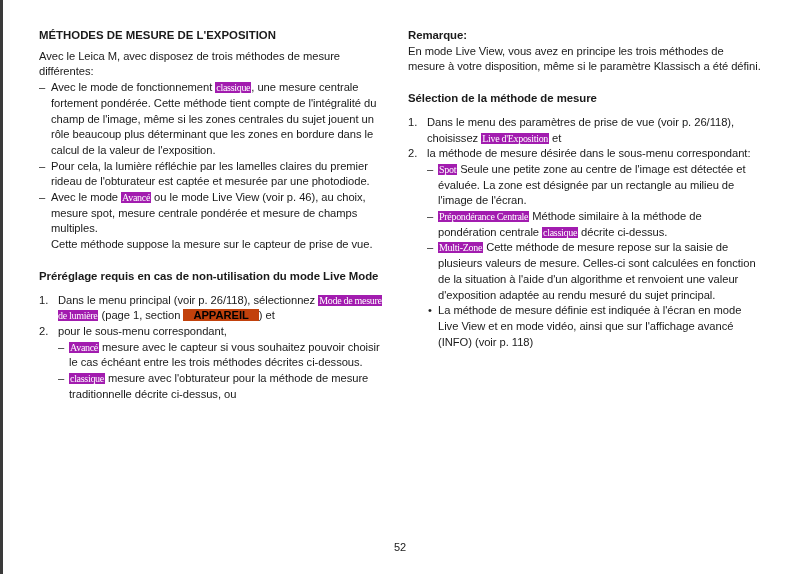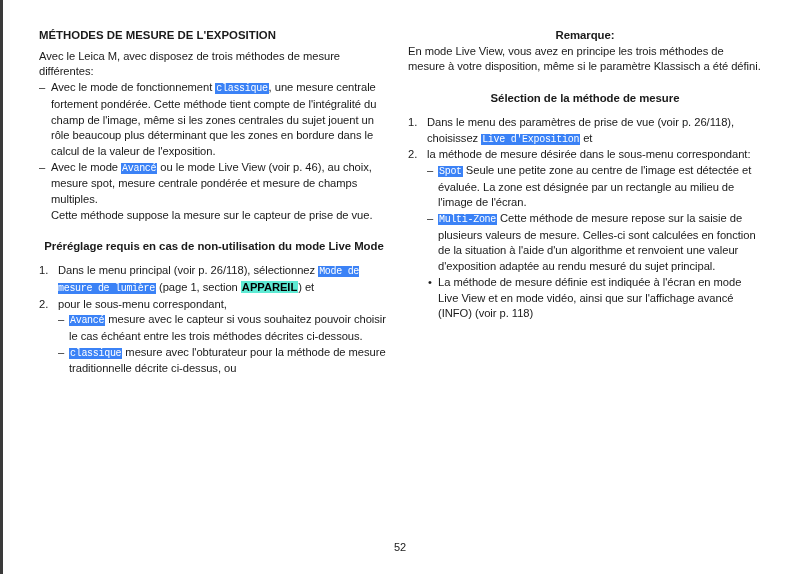--- a/index.html
+++ b/index.html
@@ -5,50 +5,53 @@
   html, body { margin: 0; padding: 0; }
   body {
     width: 800px; height: 574px; background: #ffffff; position: relative; overflow: hidden;
     font-family: "Liberation Sans", "DejaVu Sans", sans-serif; color: #1a1a1a;
   }
   .left-border { position: absolute; left: 0; top: 0; width: 3px; height: 574px; background: #3a3a3a; }
   .col { position: absolute; top: 28px; font-size: 11.2px; line-height: 15.7px; letter-spacing: -0.05px; }
   .col.left { left: 39px; width: 350px; }
   .col.right { left: 408px; width: 354px; }
   .h1 { font-weight: bold; font-size: 11.4px; margin: 0 0 5px 0; letter-spacing: 0; }
-  .h2 { font-weight: bold; font-size: 11.4px; margin: 0; text-align: center; }
+  .h2 { font-weight: bold; font-size: 11.4px; margin: 0; }
   p { margin: 0; }
   .gap { height: 16px; }
   .gap-s { height: 8px; }
   .dash-item { position: relative; padding-left: 12px; }
   .dash-item::before { content: "–"; position: absolute; left: 0; }
   .num-item { position: relative; padding-left: 19px; }
   .num-item .num { position: absolute; left: 0; }
   .sub { position: relative; padding-left: 30px; }
   .sub::before { content: "–"; position: absolute; left: 19px; }
   .bullet { position: relative; padding-left: 30px; }
   .bullet::before { content: "•"; position: absolute; left: 20px; }
   .hl {
-    background: #3b82f6; color: #ffffff; padding: 0 1px;
-    font-family: Liberation Mono, monospace; font-size: 10px; letter-spacing: -0.3px;
+    background: #a21caf; color: #ffffff; padding: 0 1px;
+    font-family: Liberation Serif, serif; font-size: 10px; letter-spacing: -0.3px;
   }
-  .hl-dark { background: #5eead4; color: #000000; font-weight: bold; padding: 0 1px; }
+  .hl-dark { background: #c2410c; color: #000000; font-weight: bold; padding: 0 10px; }
   .bold { font-weight: normal; }
   .page-num { position: absolute; left: 0; width: 800px; top: 541px; text-align: center; font-size: 11px; }
 </style>
 </head>
 <body>
 
 <div class="left-border"></div>
 
 <div class="col left">
   <div class="h1">MÉTHODES DE MESURE DE L'EXPOSITION</div>
   <p>Avec le Leica M, avec disposez de trois méthodes de mesure différentes:</p>
   <div class="dash-item">
     <span>Avec le mode de fonctionnement </span><span class="hl">classique</span><span>, une mesure centrale fortement pondérée. Cette méthode tient compte de l'intégralité du champ de l'image, même si les zones centrales du sujet jouent un rôle beaucoup plus déterminant que les zones en bordure dans le calcul de la valeur de l'exposition.</span>
+  </div>
+  <div class="dash-item">
+    <span>Pour cela, la lumière réfléchie par les lamelles claires du premier rideau de l'obturateur est captée et mesurée par une photodiode.</span>
   </div>
   <div class="dash-item">
     <span>Avec le mode </span><span class="hl">Avancé</span><span> ou le mode Live View (voir p. 46), au choix, mesure spot, mesure centrale pondérée et mesure de champs multiples.</span>
     <div>Cette méthode suppose la mesure sur le capteur de prise de vue.</div>
   </div>
   <div class="gap"></div>
   <div class="h2">Préréglage requis en cas de non-utilisation du mode Live Mode</div>
   <div class="gap-s"></div>
   <div class="num-item">
     <span class="num">1.</span>
@@ -77,20 +80,23 @@
     <span>Dans le menu des paramètres de prise de vue (voir p. 26/118), choisissez </span><span class="hl">Live d'Exposition</span><span> et</span>
   </div>
   <div class="num-item">
     <span class="num">2.</span>
     <span>la méthode de mesure désirée dans le sous-menu correspondant:</span>
   </div>
   <div class="sub">
     <span class="hl">Spot</span><span> Seule une petite zone au centre de l'image est détectée et évaluée. La zone est désignée par un rectangle au milieu de l'image de l'écran.</span>
   </div>
   <div class="sub">
+    <span class="hl">Prépondérance Centrale</span><span> Méthode similaire à la méthode de pondération centrale </span><span class="hl">classique</span><span> décrite ci-dessus.</span>
+  </div>
+  <div class="sub">
     <span class="hl">Multi-Zone</span><span> Cette méthode de mesure repose sur la saisie de plusieurs valeurs de mesure. Celles-ci sont calculées en fonction de la situation à l'aide d'un algorithme et renvoient une valeur d'exposition adaptée au rendu mesuré du sujet principal.</span>
   </div>
   <div class="bullet">
     <span>La méthode de mesure définie est indiquée à l'écran en mode Live View et en mode vidéo, ainsi que sur l'affichage avancé (</span><span class="bold">INFO</span><span>) (voir p. 118)</span>
   </div>
 </div>
 
 <div class="page-num">52</div>
 
 </body></html>

